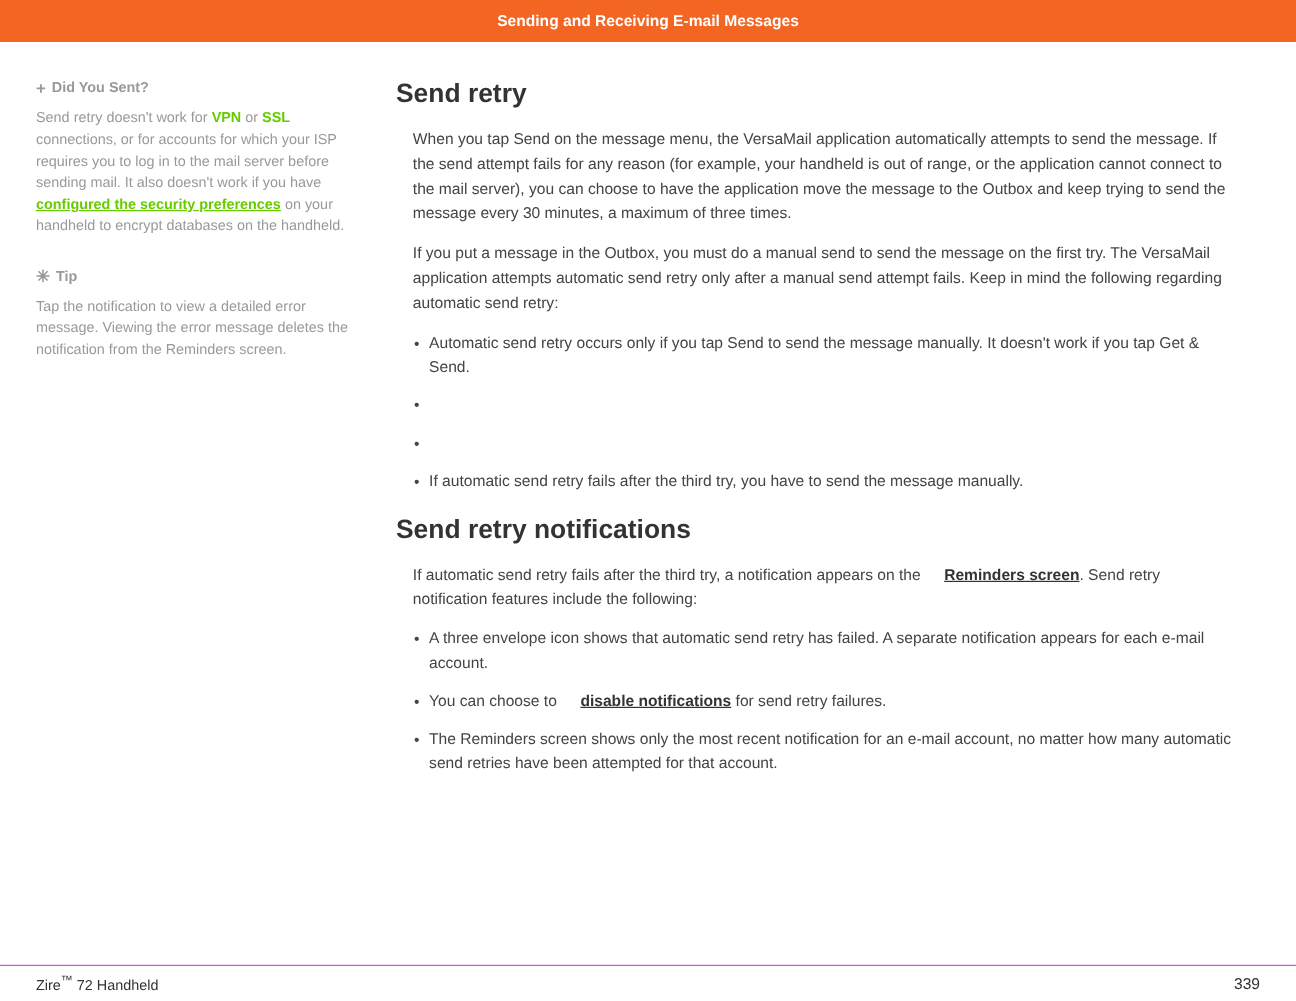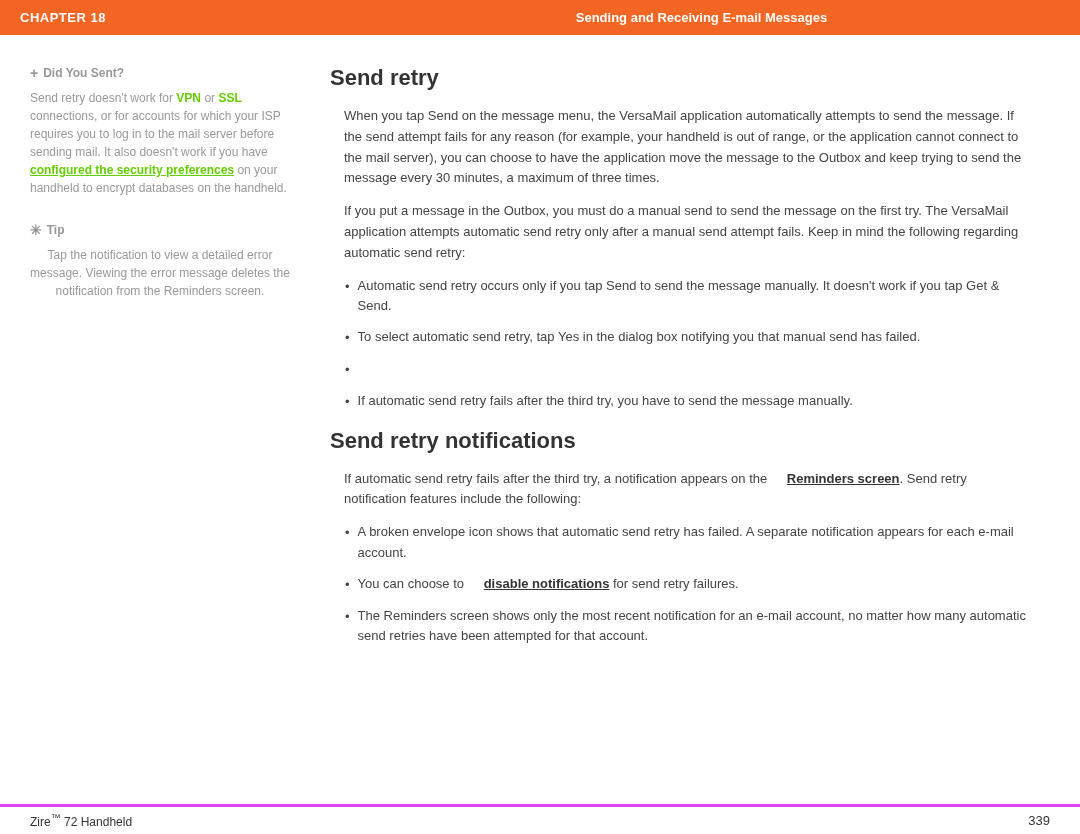--- a/index.html
+++ b/index.html
@@ -90,21 +90,20 @@
     .sidebar-text .ssl {
       color: #66cc00;
       font-weight: bold;
       margin-top: 20px;
     }
 
     .tip-text {
       font-size: 12px;
       color: #999;
       line-height: 1.5;
-      text-align: center;
     }
 
     
     .content-area {
       flex: 1;
       padding: 30px 50px 20px 20px;
       overflow-y: auto;
     }
 
     .section-title {
@@ -148,21 +147,21 @@
       padding-left: 16px;
     }
 
     
     .footer {
       height: 30px;
       display: flex;
       align-items: center;
       justify-content: space-between;
       padding: 0 30px;
-      border-top: 3px solid #d946ef;
+      border-top: 1px solid #d946ef;
     }
 
     .footer-left {
       font-size: 12px;
       color: #333;
     }
 
     .footer-left .trademark {
       font-size: 10px;
       vertical-align: super;
@@ -170,21 +169,20 @@
 
     .footer-right {
       font-size: 13px;
       color: #333;
     }
   </style>
 </head>
 <body>
 
 <div class="header-bar">
-  <div class="header-chapter">CHAPTER 18</div>
   <div class="header-title">Sending and Receiving E-mail Messages</div>
 </div>
 
 <div class="main-content">
 
   <div class="sidebar">
 
     <div class="sidebar-section">
       <div class="sidebar-section-header">
         <span class="sidebar-icon">+</span>
@@ -211,41 +209,40 @@
       <div class="section-title">Send retry</div>
       <div class="body-text">When you tap Send on the message menu, the VersaMail application automatically attempts to send the message. If the send attempt fails for any reason (for example, your handheld is out of range, or the application cannot connect to the mail server), you can choose to have the application move the message to the Outbox and keep trying to send the message every 30 minutes, a maximum of three times.</div>
       <div class="body-text">If you put a message in the Outbox, you must do a manual send to send the message on the first try. The VersaMail application attempts automatic send retry only after a manual send attempt fails. Keep in mind the following regarding automatic send retry:</div>
       <div class="bullet-list">
         <div class="bullet-item">
           <span class="bullet-dot">•</span>
           <span>Automatic send retry occurs only if you tap Send to send the message manually. It doesn't work if you tap Get &amp; Send.</span>
         </div>
         <div class="bullet-item">
           <span class="bullet-dot">•</span>
-          <span>To select automatic send retry, tap Yes in the dialog box notifying you that manual send has failed.</span>
         </div>
         <div class="bullet-item">
           <span class="bullet-dot">•</span>
         </div>
         <div class="bullet-item">
           <span class="bullet-dot">•</span>
           <span>If automatic send retry fails after the third try, you have to send the message manually.</span>
         </div>
       </div>
     </div>
 
     <div>
       <div class="section-title">Send retry notifications</div>
       <div class="body-text">
         <span>If automatic send retry fails after the third try, a notification appears on the </span><span class="link-underline">Reminders screen</span><span>. Send retry notification features include the following:</span>
       </div>
       <div class="bullet-list">
         <div class="bullet-item">
           <span class="bullet-dot">•</span>
-          <span>A broken envelope icon shows that automatic send retry has failed. A separate notification appears for each e-mail account.</span>
+          <span>A three envelope icon shows that automatic send retry has failed. A separate notification appears for each e-mail account.</span>
         </div>
         <div class="bullet-item">
           <span class="bullet-dot">•</span>
           <span>You can choose to <span class="link-underline">disable notifications</span> for send retry failures.</span>
         </div>
         <div class="bullet-item">
           <span class="bullet-dot">•</span>
           <span>The Reminders screen shows only the most recent notification for an e-mail account, no matter how many automatic send retries have been attempted for that account.</span>
         </div>
       </div>

